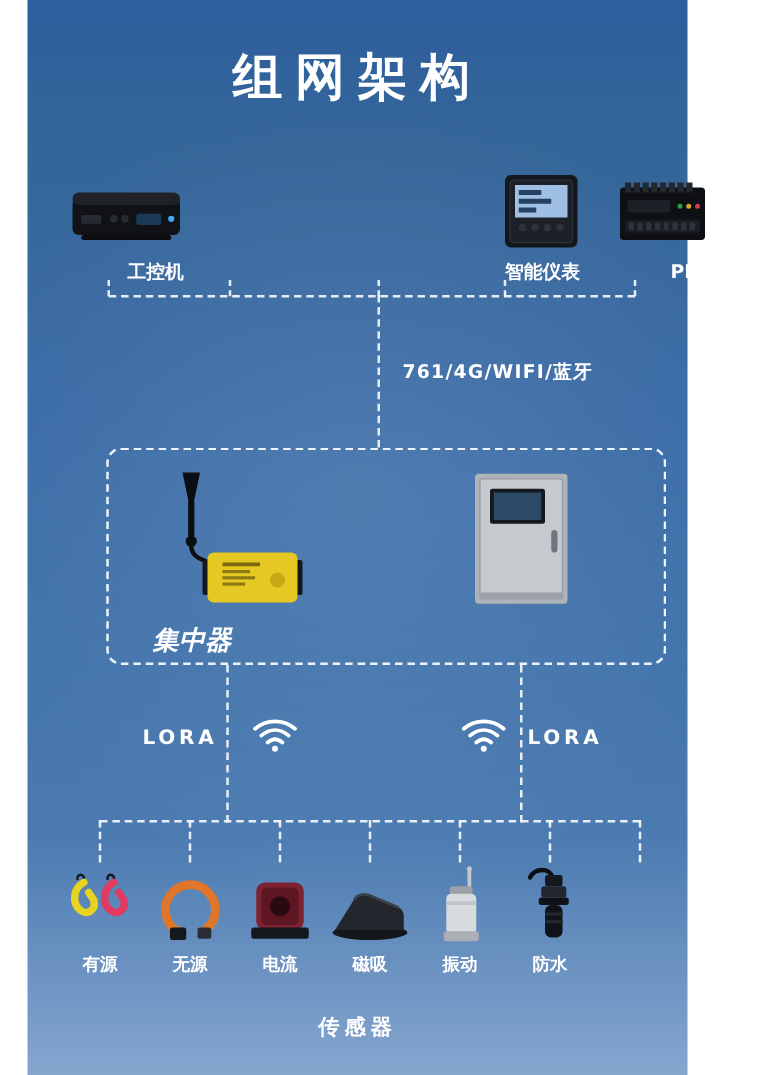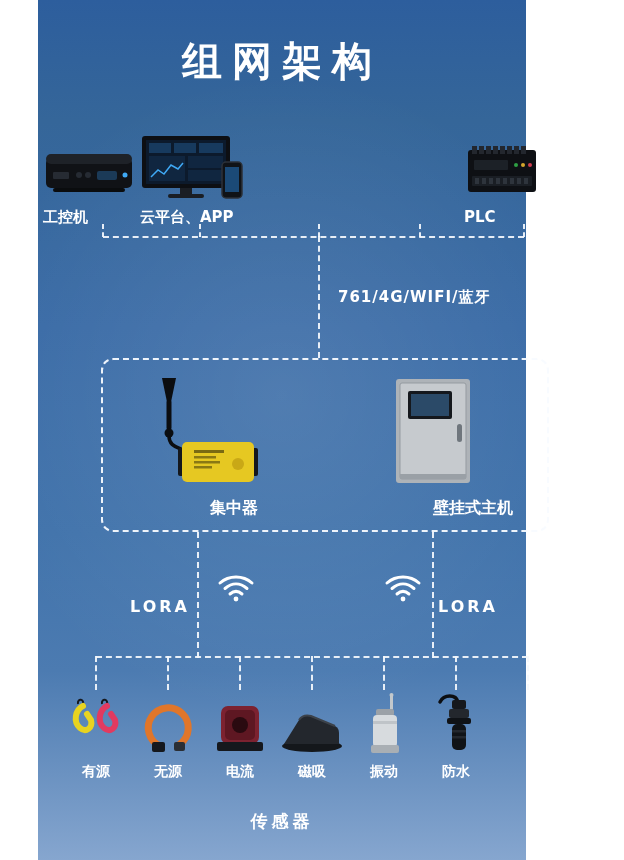--- a/index.html
+++ b/index.html
@@ -1,44 +1,44 @@
 <!DOCTYPE html>
 <html><head>
 <meta charset="utf-8">
 <style>
   * { margin:0; padding:0; box-sizing:border-box; }
   html,body { background:#ffffff; }
   body { font-family:"DejaVu Sans","Liberation Sans",sans-serif; }
   .stage { position:relative; width:624px; height:860px; margin:0 auto; background:#ffffff; overflow:hidden; }
   .panel {
-    position:absolute; left:38px; top:0; width:488px; height:860px;
+    position:absolute; left:22px; top:0; width:528px; height:860px;
     background:
       radial-gradient(90% 52% at 50% 46%, rgba(255,255,255,0.10), rgba(255,255,255,0) 72%),
       linear-gradient(180deg,#2d5e9d 0%,#356699 14%,#3a6ba6 38%,#4173ab 62%,#4c7bb1 78%,#6b92c1 90%,#86a6cf 100%);
   }
   .title {
     position:absolute; top:34px; left:0; width:100%; text-align:center;
     color:#ffffff; font-size:40px; font-weight:700; letter-spacing:10px;
   }
-  .device { position:absolute; top:132px; width:120px; display:flex; flex-direction:column; align-items:flex-start; }
+  .device { position:absolute; top:132px; width:120px; display:flex; flex-direction:column; align-items:flex-end; }
   .icon-holder { height:68px; display:flex; align-items:flex-end; justify-content:center; }
   .device-label { margin-top:8px; color:#ffffff; font-size:15px; font-weight:700; white-space:nowrap; }
   .vdash { position:absolute; width:0; border-left:2px dashed rgba(245,249,253,0.92); }
   .hdash { position:absolute; height:0; border-top:2px dashed rgba(245,249,253,0.92); }
   .bus-label {
     position:absolute; left:300px; top:288px; color:#ffffff;
     font-size:15px; font-weight:700; letter-spacing:1px; white-space:nowrap;
   }
   .gateway-box {
     position:absolute; left:63px; top:358px; width:448px; height:174px;
     border:2px dashed rgba(248,251,255,0.95); border-radius:12px;
   }
   .gw-icon { position:absolute; }
-  .gw-label { position:absolute; top:498px; color:#ffffff; font-size:16px; font-weight:700; text-align:right; white-space:nowrap; }
-  .lora-text { position:absolute; top:580px; width:80px; text-align:center; color:#ffffff; font-size:16px; font-weight:700; letter-spacing:3px;margin-top:17px; }
+  .gw-label { position:absolute; top:498px; color:#ffffff; font-size:21px; font-weight:700; text-align:left; white-space:nowrap;font-style:italic; }
+  .lora-text { position:absolute; top:580px; width:80px; text-align:center; color:#ffffff; font-size:16px; font-weight:700; letter-spacing:3px; }
   .wifi { position:absolute; top:572px; }
   .sensor { position:absolute; top:690px; width:72px; display:flex; flex-direction:column; align-items:center; }
   .sensor .icon-holder { height:66px; }
   .sensor-label { margin-top:7px; color:#ffffff; font-size:14px; font-weight:700; white-space:nowrap; }
   .footer-label {
     position:absolute; top:810px; left:0; width:100%; text-align:center;
     color:#ffffff; font-size:17px; font-weight:700; letter-spacing:4px;
   }
 </style>
 </head>
@@ -58,42 +58,39 @@
           <circle cx="36" cy="35" r="3" fill="#262b33"></circle>
           <circle cx="45" cy="35" r="3" fill="#262b33"></circle>
           <rect x="54" y="31" width="20" height="9" rx="2" fill="#1b3a57"></rect>
           <circle cx="82" cy="35" r="2.5" fill="#3fa9f5"></circle>
           <rect x="10" y="48" width="72" height="4" rx="2" fill="#0a0c0e"></rect>
         </svg>
       </div>
       <div class="device-label">工控机</div>
     </div>
 
-    <div class="device" style="left:102px">
-      <div class="icon-holder">
-        <svg width="104" height="66" viewBox="0 0 104 66">
-          <rect x="2" y="2" width="88" height="52" rx="3" fill="#0d0f13"></rect>
-          <rect x="6" y="6" width="80" height="44" fill="#0c1a2c"></rect>
-          <rect x="9" y="9" width="22" height="10" fill="#173a5e"></rect>
-          <rect x="34" y="9" width="22" height="10" fill="#173a5e"></rect>
-          <rect x="59" y="9" width="24" height="10" fill="#173a5e"></rect>
-          <rect x="9" y="22" width="36" height="25" fill="#102640"></rect>
-          <polyline points="11,43 18,36 24,40 31,31 38,35 43,29" stroke="#3fa9f5" stroke-width="1.5" fill="none"></polyline>
-          <rect x="48" y="22" width="35" height="12" fill="#102640"></rect>
-          <rect x="48" y="36" width="35" height="11" fill="#102640"></rect>
-          <rect x="40" y="54" width="12" height="6" fill="#1a1e24"></rect>
-          <rect x="28" y="60" width="36" height="4" rx="2" fill="#1a1e24"></rect>
-          <rect x="82" y="28" width="20" height="36" rx="4" fill="#101317" stroke="#2c323a" stroke-width="1.5"></rect>
-          <rect x="85" y="33" width="14" height="25" fill="#1b4a77"></rect>
-        </svg>
-      </div>
-      <div class="device-label">云平台、APP</div>
-    </div>
-
-
+
+
+    <div class="device" style="left:322px">
+      <div class="icon-holder">
+        <svg width="62" height="62" viewBox="0 0 62 62">
+          <rect x="2" y="2" width="58" height="58" rx="5" fill="#14171c"></rect>
+          <rect x="6" y="6" width="50" height="50" rx="3" fill="#1d2127" stroke="#2e343c" stroke-width="1"></rect>
+          <rect x="10" y="10" width="42" height="26" fill="#9fc0e4"></rect>
+          <rect x="13" y="14" width="18" height="4" fill="#27415f"></rect>
+          <rect x="13" y="21" width="26" height="4" fill="#27415f"></rect>
+          <rect x="13" y="28" width="14" height="4" fill="#27415f"></rect>
+          <circle cx="16" cy="44" r="3" fill="#2e343c"></circle>
+          <circle cx="26" cy="44" r="3" fill="#2e343c"></circle>
+          <circle cx="36" cy="44" r="3" fill="#2e343c"></circle>
+          <circle cx="46" cy="44" r="3" fill="#2e343c"></circle>
+        </svg>
+      </div>
+      <div class="device-label">智能仪表</div>
+    </div>
 
     <div class="device" style="left:426px">
       <div class="icon-holder">
         <svg width="76" height="60" viewBox="0 0 76 60">
           <rect x="4" y="10" width="68" height="42" rx="3" fill="#0e1014"></rect>
           <g fill="#23272e">
             <rect x="8" y="6" width="5" height="8"></rect>
               <rect x="15" y="6" width="5" height="8"></rect>
             <rect x="22" y="6" width="5" height="8"></rect>
               <rect x="29" y="6" width="5" height="8"></rect>
@@ -155,21 +152,20 @@
     <div class="gw-icon" style="left:353px; top:376px">
       <svg width="84" height="112" viewBox="0 0 84 112">
         <rect x="5" y="3" width="74" height="104" rx="3" fill="#aeb3b8"></rect>
         <rect x="9" y="7" width="66" height="96" rx="2" fill="#c6cace" stroke="#959ba1" stroke-width="1"></rect>
         <rect x="17" y="15" width="44" height="28" rx="2" fill="#15181d"></rect>
         <rect x="20" y="18" width="38" height="22" fill="#2b4a68"></rect>
         <rect x="66" y="48" width="5" height="18" rx="2.5" fill="#6f767d"></rect>
         <rect x="9" y="98" width="66" height="5" fill="#9aa0a6"></rect>
       </svg>
     </div>
-    <div class="gw-label" style="left:315px; width:160px">壁挂式主机</div>
 
     <div class="vdash" style="left:159px; top:532px; height:126px"></div>
     <div class="vdash" style="left:394px; top:532px; height:126px"></div>
 
     <div class="lora-text" style="left:82px">LORA</div>
     <div class="wifi" style="left:179px">
       <svg width="38" height="30" viewBox="0 0 38 30">
         <path d="M3,11 C12,3 26,3 35,11" stroke="#ffffff" stroke-width="3" fill="none" stroke-linecap="round"></path>
         <path d="M8,16.5 C15,10.5 23,10.5 30,16.5" stroke="#ffffff" stroke-width="3" fill="none" stroke-linecap="round"></path>
         <path d="M13,22 C17,18.5 21,18.5 25,22" stroke="#ffffff" stroke-width="3" fill="none" stroke-linecap="round"></path>

